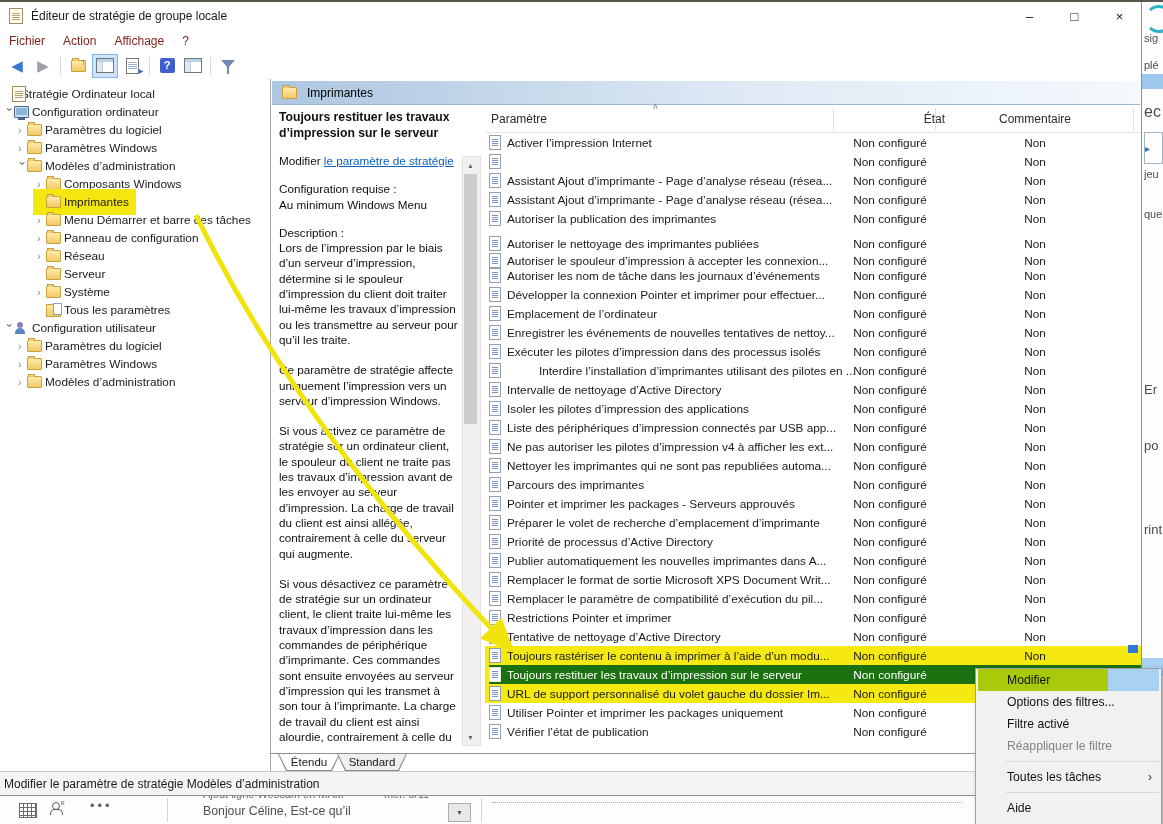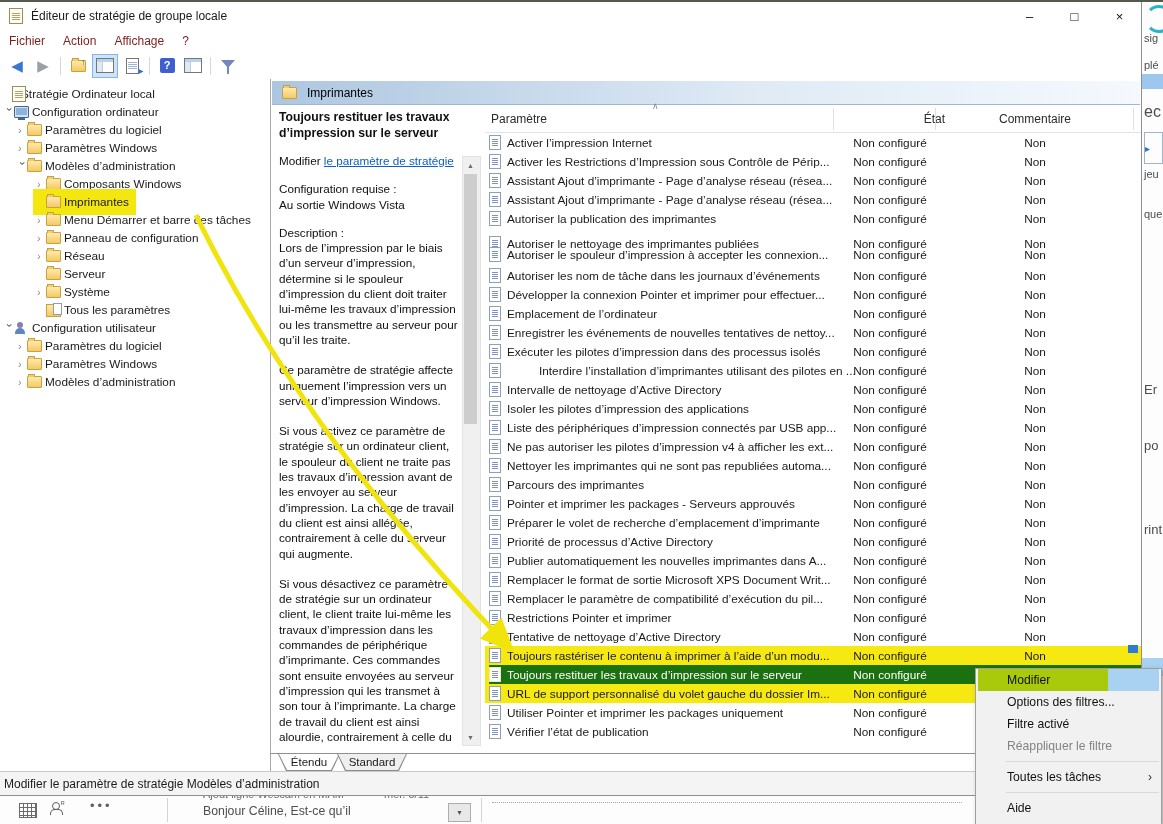--- a/index.html
+++ b/index.html
@@ -315,21 +315,21 @@
 <div id="ext-pane" class="abs"></div>
 <div id="pane-header" class="abs">
   <span class="ic-folder"></span>
   <span class="ph-label">Imprimantes</span>
 </div>
 
 <div id="desc-col" class="abs">
   <div id="desc-title">Toujours restituer les travaux d’impression sur le serveur</div>
   <div id="modify-line"><span>Modifier </span><a id="modify-link">le paramètre de stratégie</a></div>
   <div>Configuration requise :</div>
-  <div style="margin-bottom:13px">Au sortie Windows Vista</div>
+  <div style="margin-bottom:13px">Au minimum Windows Menu</div>
   <div>Description :</div>
   <div id="desc-paragraphs">
       <div class="desc-p">Lors de l’impression par le biais d’un serveur d’impression, détermine si le spouleur d’impression du client doit traiter lui-même les travaux d’impression ou les transmettre au serveur pour qu’il les traite.</div>
       <div class="desc-p">Ce paramètre de stratégie affecte uniquement l’impression vers un serveur d’impression Windows.</div>
       <div class="desc-p">Si vous activez ce paramètre de stratégie sur un ordinateur client, le spouleur du client ne traite pas les travaux d’impression avant de les envoyer au serveur d’impression. La charge de travail du client est ainsi allégée, contrairement à celle du serveur qui augmente.</div>
       <div class="desc-p">Si vous désactivez ce paramètre de stratégie sur un ordinateur client, le client traite lui-même les travaux d’impression dans les commandes de périphérique d’imprimante. Ces commandes sont ensuite envoyées au serveur d’impression qui les transmet à son tour à l’imprimante. La charge de travail du client est ainsi alourdie, contrairement à celle du</div>
     </div>
 </div>
 
 <div id="mid-scroll" class="abs">
@@ -350,21 +350,20 @@
 
 <div id="list-rows" class="abs">
     <div class="lrow" style="top: 0px;">
       <span class="ic-doc"></span>
       <span class="rname">Activer l’impression Internet</span>
       <span class="rstate">Non configuré</span>
       <span class="rcomment">Non</span>
     </div>
     <div class="lrow" style="top: 19px;">
       <span class="ic-doc"></span>
-      <span class="rname">Activer les Restrictions d’Impression sous Contrôle de Périp...</span>
       <span class="rstate">Non configuré</span>
       <span class="rcomment">Non</span>
     </div>
     <div class="lrow" style="top: 38px;">
       <span class="ic-doc"></span>
       <span class="rname">Assistant Ajout d’imprimante - Page d’analyse réseau (résea...</span>
       <span class="rstate">Non configuré</span>
       <span class="rcomment">Non</span>
     </div>
     <div class="lrow" style="top: 57px;">
@@ -378,21 +377,21 @@
       <span class="rname">Autoriser la publication des imprimantes</span>
       <span class="rstate">Non configuré</span>
       <span class="rcomment">Non</span>
     </div>
     <div class="lrow" style="top: 101px;">
       <span class="ic-doc"></span>
       <span class="rname">Autoriser le nettoyage des imprimantes publiées</span>
       <span class="rstate">Non configuré</span>
       <span class="rcomment">Non</span>
     </div>
-    <div class="lrow" style="top: 112px;">
+    <div class="lrow" style="top: 118px;">
       <span class="ic-doc"></span>
       <span class="rname">Autoriser le spouleur d’impression à accepter les connexion...</span>
       <span class="rstate">Non configuré</span>
       <span class="rcomment">Non</span>
     </div>
     <div class="lrow" style="top: 133px;">
       <span class="ic-doc"></span>
       <span class="rname">Autoriser les nom de tâche dans les journaux d’événements</span>
       <span class="rstate">Non configuré</span>
       <span class="rcomment">Non</span>

